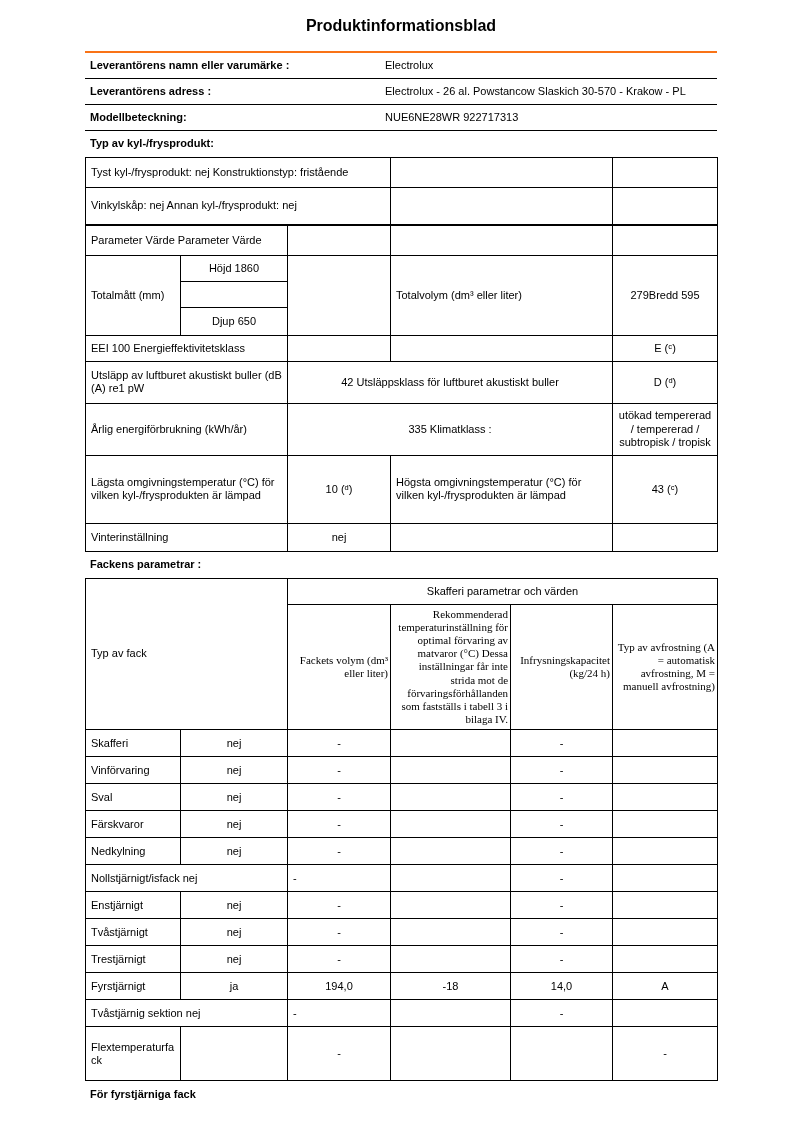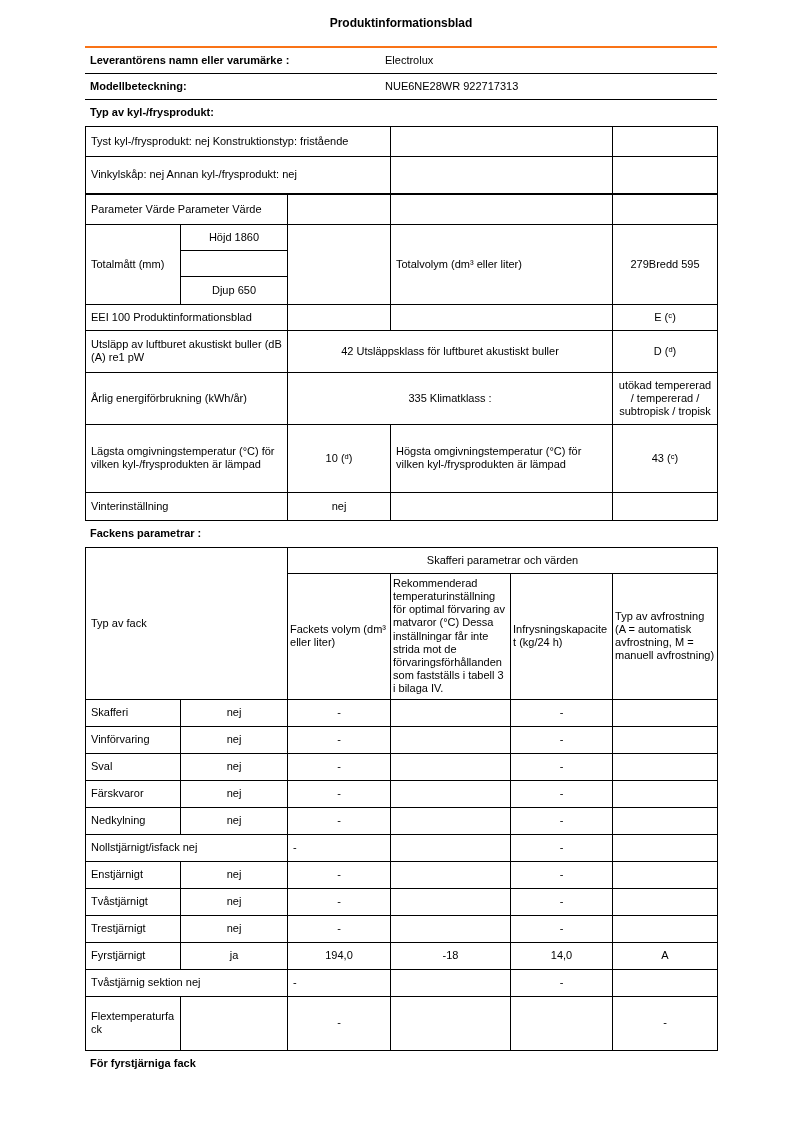--- a/index.html
+++ b/index.html
@@ -4,42 +4,42 @@
 <style>
   * { margin:0; padding:0; box-sizing:border-box; }
   html,body { background:#fff; }
   body {
     width:802px; height:1134px; overflow:hidden;
     color:#000;
     font-family:"Liberation Sans","DejaVu Sans",sans-serif;
     font-size:11px; line-height:1.2;
   }
   .page { padding:16px 85px 0 85px; }
-  .title { text-align:center; font-weight:bold; font-size:12px; margin-bottom:16px; }
+  .title { text-align:center; font-weight:bold; font-size:16px; margin-bottom:16px; }
 
   table { border-collapse:collapse; table-layout:fixed; width:632px; }
   td { padding:2px 5px; vertical-align:middle; word-wrap:break-word; text-align:left; }
 
   
   .tbl-supplier { border-top:2px solid #f97316; }
   .tbl-supplier td { border-bottom:1px solid #000; }
   .tbl-supplier .lbl { font-weight:bold; }
   .tbl-supplier .val { padding-left:0; }
 
   
   .grid td { border:1px solid #000; }
 
   .section-header {
     font-weight:bold; height:26px;
     display:flex; align-items:center; padding-left:5px;text-align:center;
   }
 
   .ctr { text-align:center; }
   .rgt { text-align:center; }
-  .hdcell { text-align:left; padding:3px 2px; }
+  .hdcell { text-align:right; padding:3px 2px;font-family:Liberation Serif, serif; }
 
   .h26{height:26px}.h27{height:27px}.h28{height:28px}.h30{height:30px}
   .h37{height:37px}.h42{height:42px}.h52{height:52px}.h54{height:54px}
   .h68{height:68px}.h124{height:124px}
 </style>
 </head>
 <body>
 
 <div class="page">
 
@@ -49,20 +49,24 @@
     <colgroup>
         <col style="width:300px">
         <col style="width:332px">
       </colgroup>
     <tbody>
         <tr class="h26">
       <td class="lbl">Leverantörens namn eller varumärke :</td>
       <td class="val">Electrolux</td>
     </tr>
     <tr class="h26">
+      <td class="lbl">Leverantörens adress :</td>
+      <td class="val">Electrolux - 26 al. Powstancow Slaskich 30-570 - Krakow - PL</td>
+    </tr>
+    <tr class="h26">
       <td class="lbl">Modellbeteckning:</td>
       <td class="val">NUE6NE28WR 922717313</td>
     </tr>
   </tbody>
     </table>
 
   <div class="section-header">Typ av kyl-/frysprodukt:</div>
   <table class="grid">
     <colgroup>
         <col style="width:305px">
@@ -105,21 +109,21 @@
       <td rowspan="3">Totalvolym (dm³ eller liter)</td>
       <td rowspan="3" class="rgt">279Bredd 595</td>
     </tr>
     <tr class="h26">
       <td></td>
     </tr>
     <tr class="h28">
       <td class="ctr">Djup 650</td>
     </tr>
     <tr class="h26">
-      <td colspan="2">EEI 100 Produktinformationsblad</td>
+      <td colspan="2">EEI 100 Energieffektivitetsklass</td>
       <td></td>
       <td></td>
       <td class="ctr">E (ᶜ)</td>
     </tr>
     <tr class="h42">
       <td colspan="2">Utsläpp av luftburet akustiskt buller (dB (A) re1 pW</td>
       <td colspan="2" class="ctr">42 Utsläppsklass för luftburet akustiskt buller</td>
       <td class="ctr">D (ᵈ)</td>
     </tr>
     <tr class="h52">

